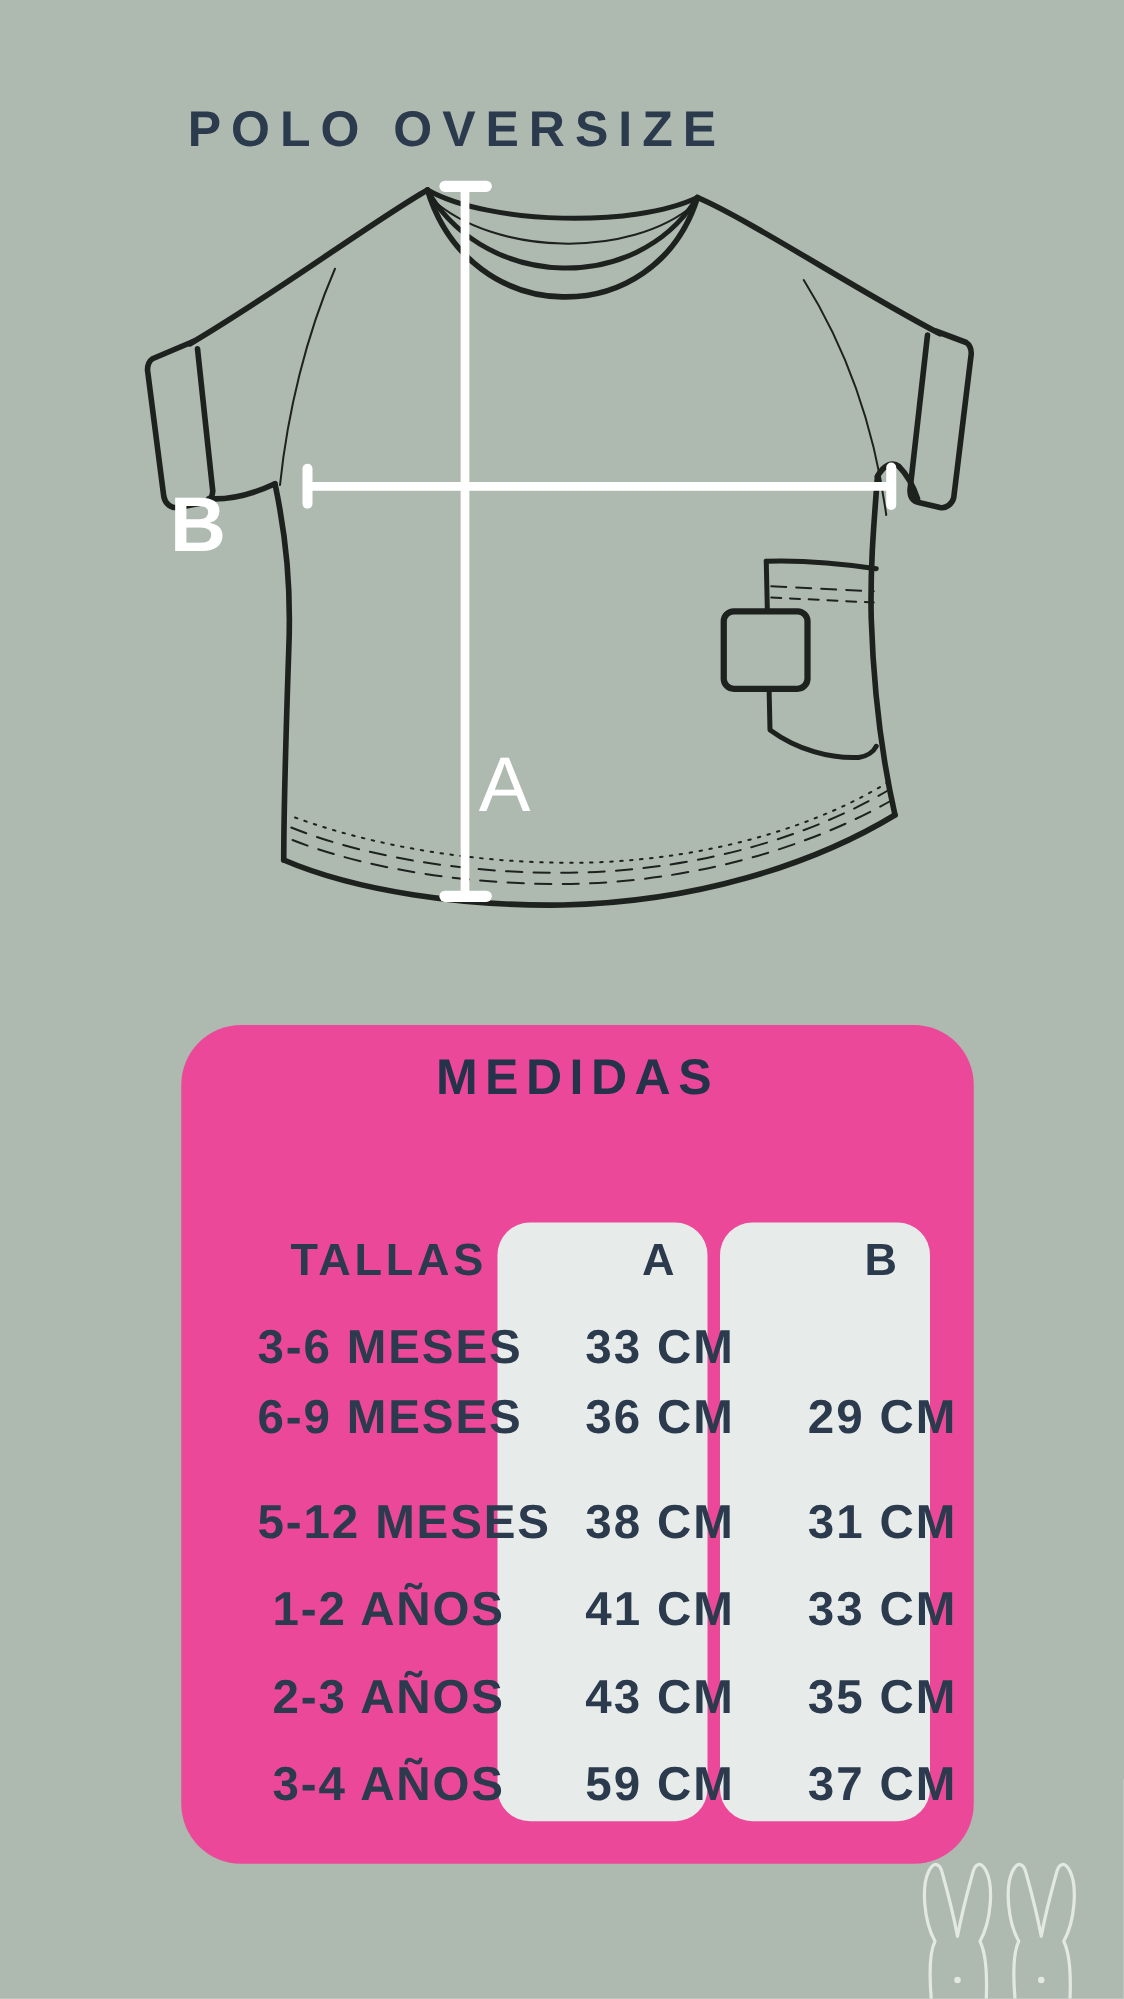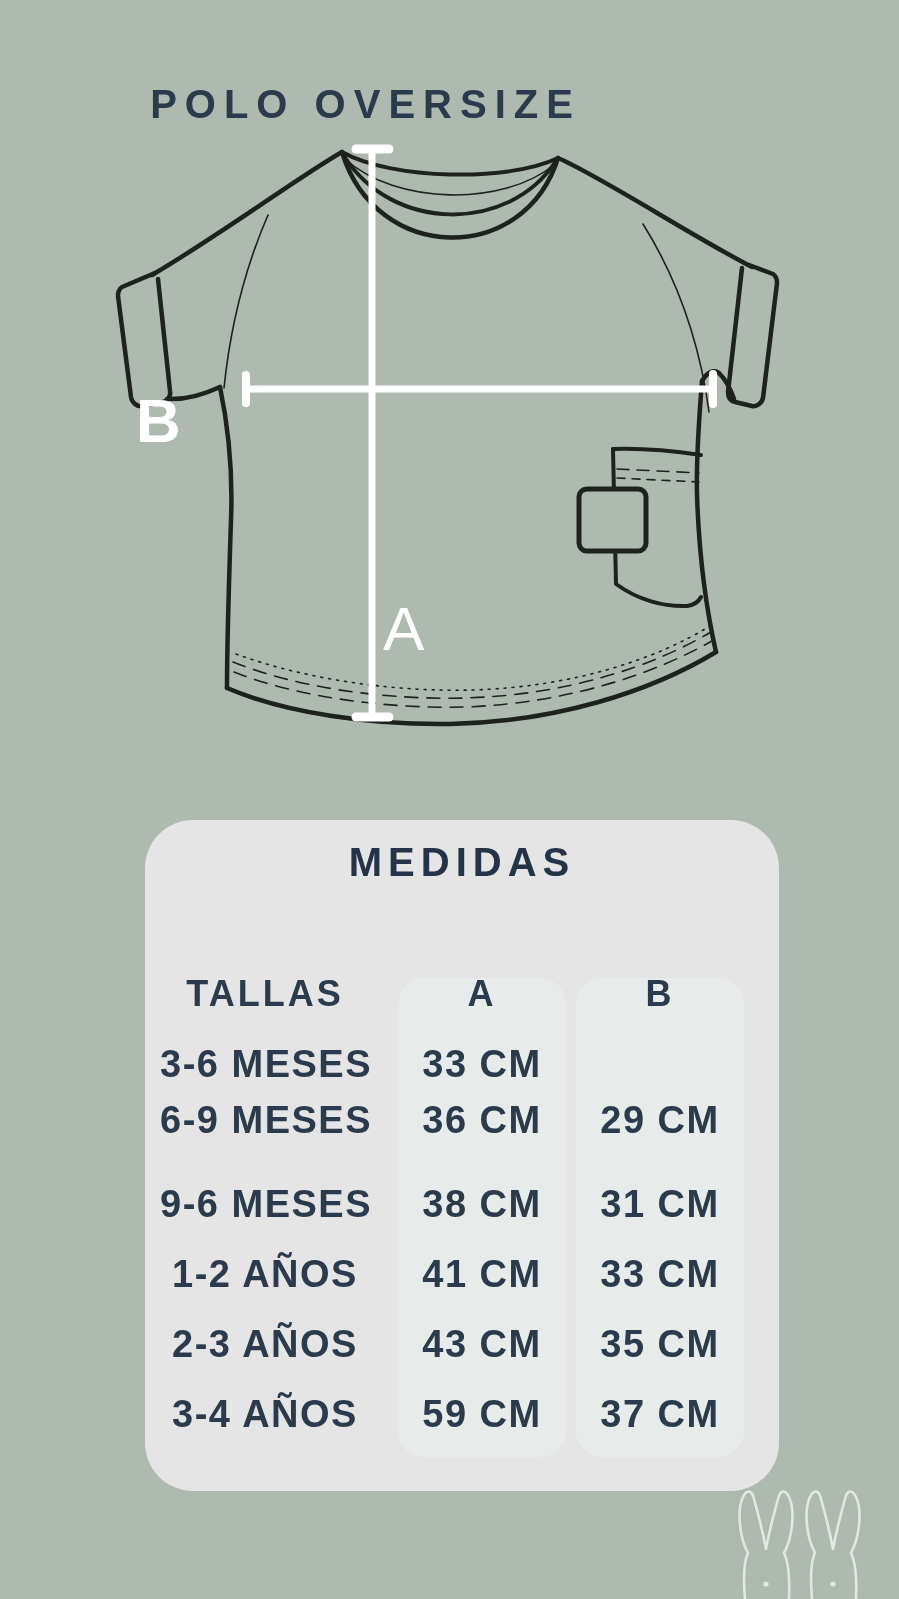--- a/index.html
+++ b/index.html
@@ -17,36 +17,36 @@
   svg.shirt-svg { position:absolute; top:0; left:0; display:block; }
   .measure-label {
     position:absolute; color:#ffffff; font-weight:600;
     font-size:62px; line-height:1;
   }
   .label-b { left:136px; top:390px; }
   .label-a { left:383px; top:598px; font-weight:500; }
 
   .card {
     position:absolute; left:145px; top:820px; width:634px; height:671px;
-    background:#e5e5e5; border-radius:48px;
+    background:#ec4899; border-radius:48px;
   }
   .card-title {
     position:absolute; top:20px; left:0; width:634px; text-align:center;
     font-size:40px; font-weight:700; letter-spacing:6px; color:#24334a;
   }
   .colbg {
     position:absolute; top:158px; height:479px; width:168px;
     background:#e7ebe9; border-radius:26px;
   }
   .colbg-a { left:253px; }
   .colbg-b { left:431px; }
 
   .trow {
     position:absolute; left:0; width:634px; height:70px;
-    display:flex; align-items:flex-start;
+    display:flex; align-items:center;padding-left:46px;
   }
   .cell { text-align:center; font-size:38px; font-weight:700;
     letter-spacing:1.5px; color:#2b3a4c; white-space:nowrap; }
   .c-size { width:210px; margin-left:15px; }
   .c-a    { width:168px; margin-left:28px; }
   .c-b    { width:168px; margin-left:10px; }
   .thead .cell { font-size:36px; font-weight:700; letter-spacing:3px; }
 
   svg.bunnies-svg { position:absolute; left:715px; top:1475px; display:block; }
 </style>
@@ -122,21 +122,21 @@
     <div class="trow" style="top:223px">
       <div class="cell c-size">3-6 MESES</div>
       <div class="cell c-a">33 CM</div>
     </div>
     <div class="trow" style="top:279px">
       <div class="cell c-size">6-9 MESES</div>
       <div class="cell c-a">36 CM</div>
       <div class="cell c-b">29 CM</div>
     </div>
     <div class="trow" style="top:363px">
-      <div class="cell c-size">9-6 MESES</div>
+      <div class="cell c-size">5-12 MESES</div>
       <div class="cell c-a">38 CM</div>
       <div class="cell c-b">31 CM</div>
     </div>
     <div class="trow" style="top:433px">
       <div class="cell c-size">1-2 AÑOS</div>
       <div class="cell c-a">41 CM</div>
       <div class="cell c-b">33 CM</div>
     </div>
     <div class="trow" style="top:503px">
       <div class="cell c-size">2-3 AÑOS</div>

